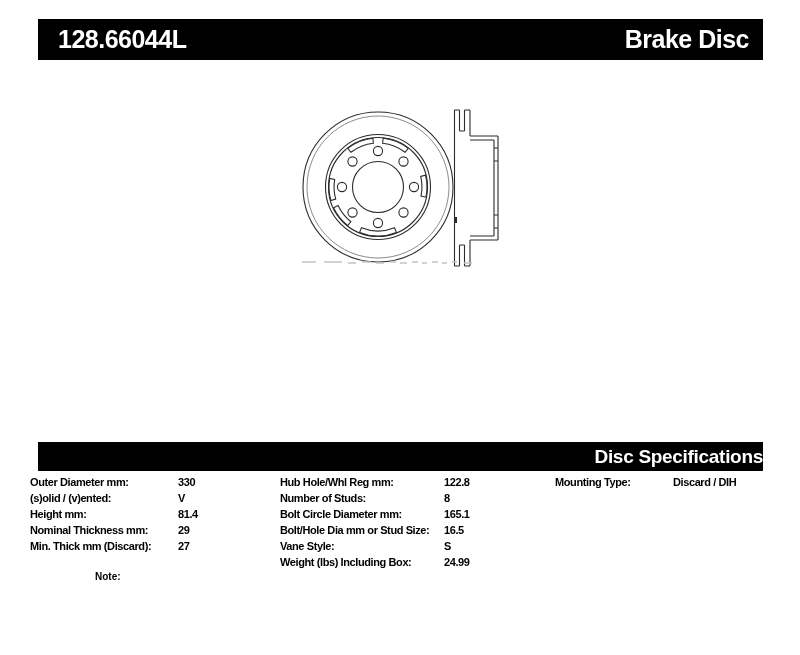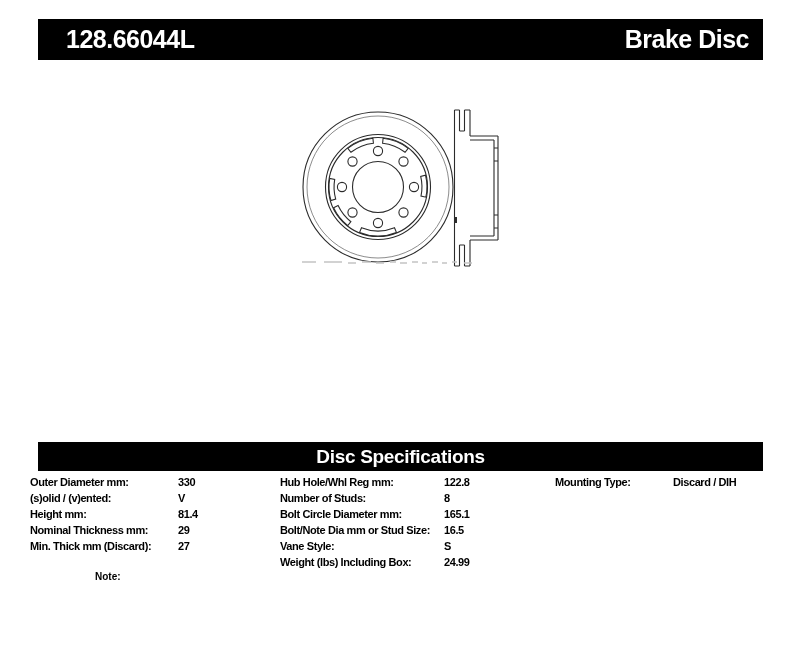--- a/index.html
+++ b/index.html
@@ -6,25 +6,25 @@
   body{
     width:800px;height:655px;position:relative;background:#ffffff;
     font-family:"Liberation Sans",sans-serif;color:#000;overflow:hidden;
   }
   .bar{
     position:absolute;left:38px;width:725px;background:#000;color:#fff;
     box-sizing:border-box;
   }
   .header-bar{
     top:19px;height:41px;display:flex;align-items:center;
-    justify-content:space-between;padding:0 14px 0 28px;
+    justify-content:space-between;padding:0 14px 0 20px;
     font-size:25px;font-weight:bold;letter-spacing:-0.5px;
   }
   .spec-bar{
-    top:442px;height:29px;text-align:center;line-height:29px;
+    top:442px;height:29px;text-align:right;line-height:29px;
     font-size:19px;font-weight:bold;letter-spacing:-0.3px;
   }
   .drawing-wrap{position:absolute;left:296px;top:104px;width:212px;height:170px;}
   .spec-col{
     position:absolute;top:474px;font-size:11px;font-weight:bold;
     letter-spacing:-0.4px;
   }
   .spec-col .row{display:flex;height:16px;line-height:16px;white-space:nowrap;}
   .spec-col .lbl{display:inline-block;text-align:left;}
   .spec-col .val{margin-left:14px;}
@@ -125,21 +125,21 @@
   </div>
   <div class="row">
     <span class="lbl">Number of Studs:</span>
     <span class="val">8</span>
   </div>
   <div class="row">
     <span class="lbl">Bolt Circle Diameter mm:</span>
     <span class="val">165.1</span>
   </div>
   <div class="row">
-    <span class="lbl">Bolt/Note Dia mm or Stud Size:</span>
+    <span class="lbl">Bolt/Hole Dia mm or Stud Size:</span>
     <span class="val">16.5</span>
   </div>
   <div class="row">
     <span class="lbl">Vane Style:</span>
     <span class="val">S</span>
   </div>
   <div class="row">
     <span class="lbl">Weight (lbs) Including Box:</span>
     <span class="val">24.99</span>
   </div>

